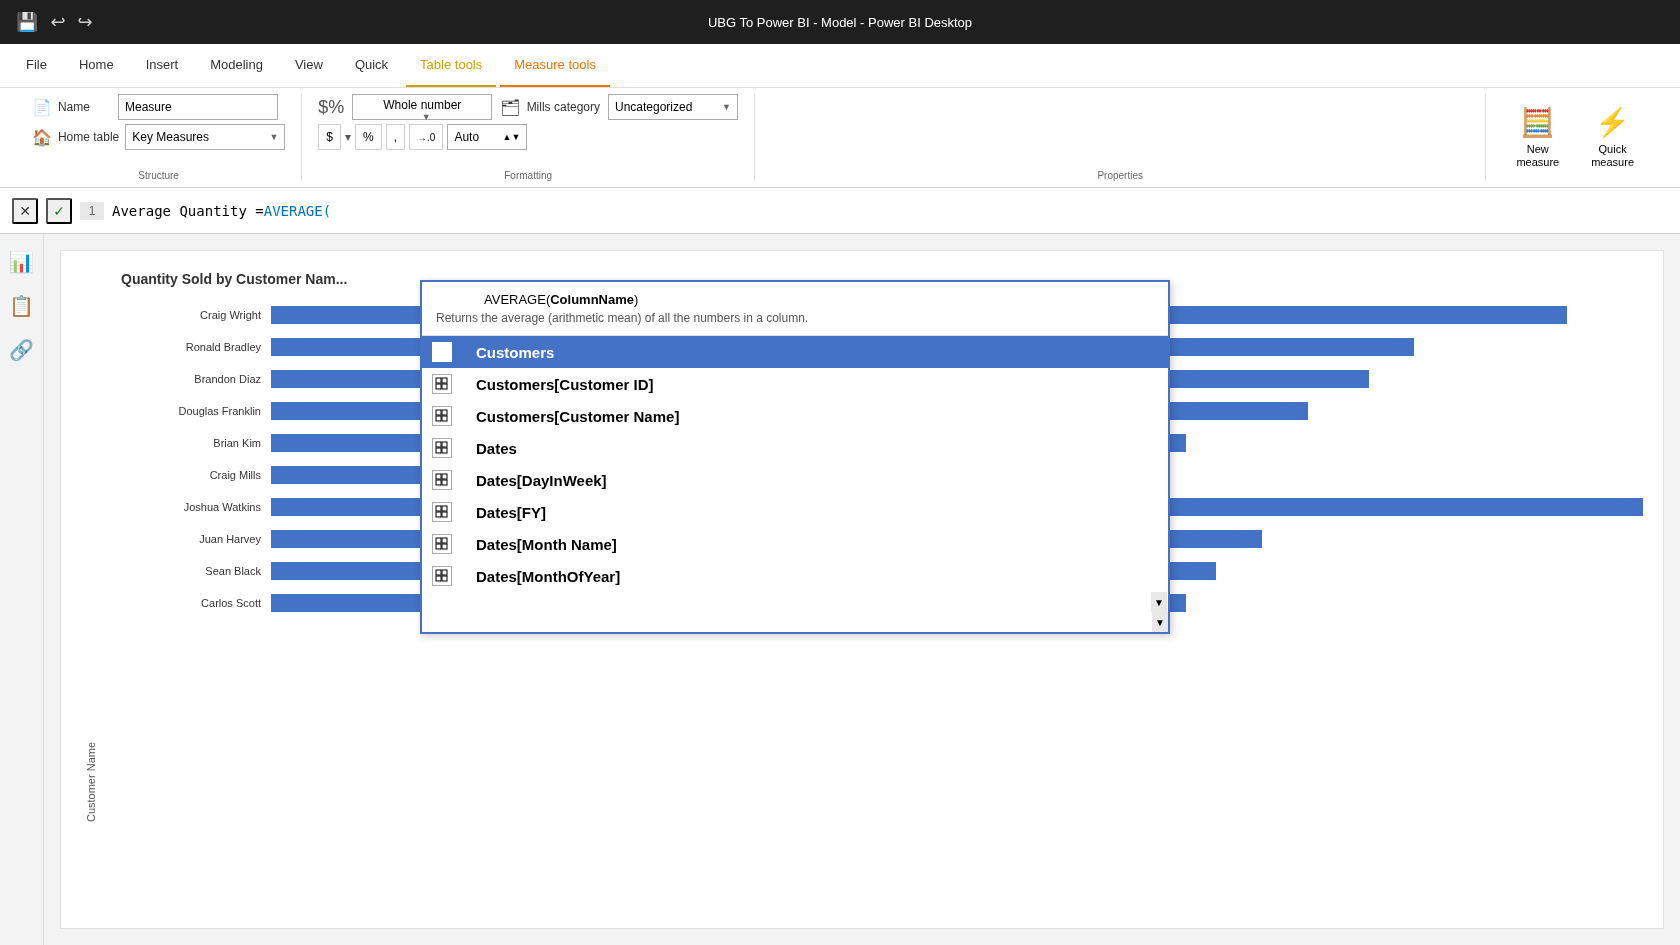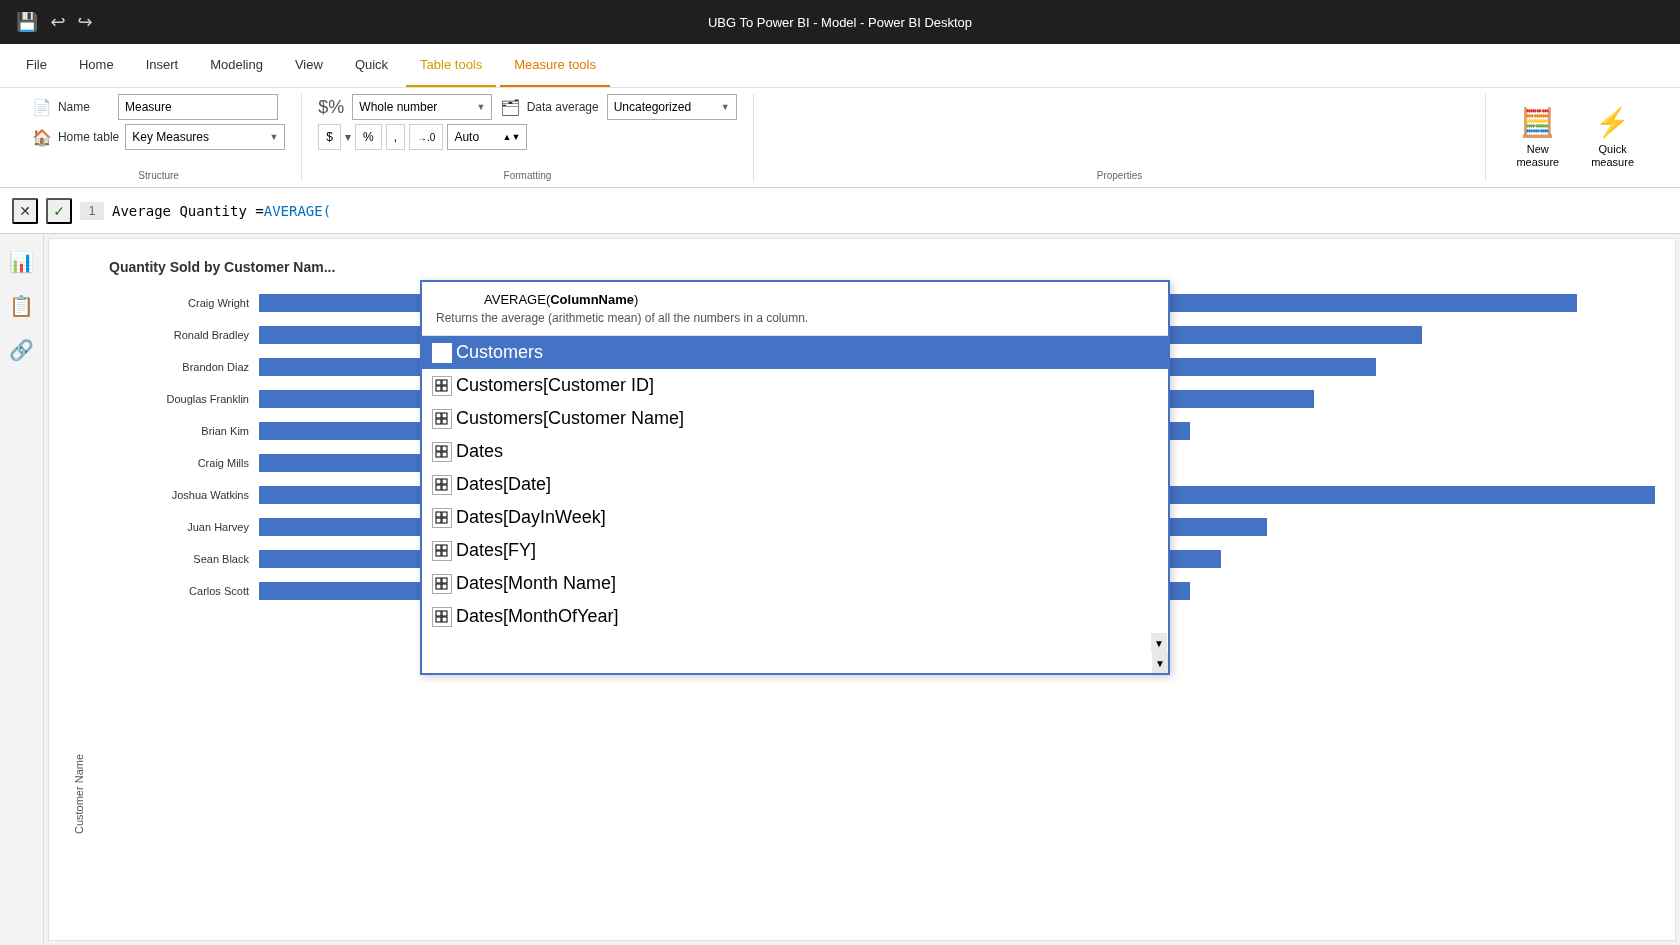--- a/index.html
+++ b/index.html
@@ -216,21 +216,21 @@
       font-size: 20px;
       cursor: pointer;
       border-radius: 2px;
       color: #555;
     }
 
     
     #chart-area {
       flex: 1;
       background: #ffffff;
-      margin: 4px;
+      margin: 16px;
       padding: 20px 20px 20px 60px;
       border: 1px solid #e0e0e0;
       position: relative;
       overflow: hidden;
     }
     .chart-title {
       font-size: 14px;
       font-weight: 600;
       color: #333;
       margin-bottom: 16px;
@@ -304,23 +304,24 @@
       margin-top: 4px;
     }
     .autocomplete-list {
       max-height: 340px;
       overflow-y: auto;
     }
     .autocomplete-item {
       display: flex;
       align-items: center;
       padding: 6px 10px;
-      gap: 4px;
-      cursor: pointer;
-      font-size: 18px;
+      gap: 24px;
+      cursor: pointer;
+      font-size: 15px;
+      font-weight: bold;
     }
     .autocomplete-item.selected { background: #4472c4; color: #ffffff; }
     .autocomplete-item-icon {
       width: 20px;
       height: 20px;
       background: #fff;
       border: 1px solid #aaa;
       display: flex;
       align-items: center;
       justify-content: center;
@@ -392,27 +393,27 @@
         <span>Key Measures</span>
         <span class="ribbon-dropdown-arrow">▼</span>
       </div>
     </div>
     <div class="ribbon-section-label">Structure</div>
   </div>
 
   <div class="ribbon-section">
     <div class="ribbon-row" style="align-items:center; gap:8px;">
       <span style="font-size:18px; color:#555;">$%</span>
-      <div class="ribbon-dropdown" style="min-width:140px;">
+      <div class="ribbon-dropdown" style="min-width:140px;flex-direction:column;">
         <span>Whole number</span>
         <span class="ribbon-dropdown-arrow">▼</span>
       </div>
       <div class="ribbon-label" style="min-width:auto;">
         <span class="icon">🗂</span>
-        <span>Data average</span>
+        <span>Mills category</span>
       </div>
       <div class="ribbon-dropdown" style="min-width:130px;text-align:right;">
         <span>Uncategorized</span>
         <span class="ribbon-dropdown-arrow">▼</span>
       </div>
     </div>
     <div class="ribbon-row" style="gap:4px;">
       <button class="format-btn">$</button>
       <span style="font-size:12px; color:#555;">▾</span>
       <button class="format-btn">%</button>
@@ -590,31 +591,20 @@
         </div>
         <div class="autocomplete-item">
           <div class="autocomplete-item-icon">
             <svg width="14" height="14" viewBox="0 0 14 14">
               <rect x="1" y="1" width="5" height="5" fill="none" stroke="currentColor" stroke-width="1"></rect>
               <rect x="7" y="1" width="5" height="5" fill="none" stroke="currentColor" stroke-width="1"></rect>
               <rect x="1" y="7" width="5" height="5" fill="none" stroke="currentColor" stroke-width="1"></rect>
               <rect x="7" y="7" width="5" height="5" fill="none" stroke="currentColor" stroke-width="1"></rect>
             </svg>
           </div>
-          <span>Dates[Date]</span>
-        </div>
-        <div class="autocomplete-item">
-          <div class="autocomplete-item-icon">
-            <svg width="14" height="14" viewBox="0 0 14 14">
-              <rect x="1" y="1" width="5" height="5" fill="none" stroke="currentColor" stroke-width="1"></rect>
-              <rect x="7" y="1" width="5" height="5" fill="none" stroke="currentColor" stroke-width="1"></rect>
-              <rect x="1" y="7" width="5" height="5" fill="none" stroke="currentColor" stroke-width="1"></rect>
-              <rect x="7" y="7" width="5" height="5" fill="none" stroke="currentColor" stroke-width="1"></rect>
-            </svg>
-          </div>
           <span>Dates[DayInWeek]</span>
         </div>
         <div class="autocomplete-item">
           <div class="autocomplete-item-icon">
             <svg width="14" height="14" viewBox="0 0 14 14">
               <rect x="1" y="1" width="5" height="5" fill="none" stroke="currentColor" stroke-width="1"></rect>
               <rect x="7" y="1" width="5" height="5" fill="none" stroke="currentColor" stroke-width="1"></rect>
               <rect x="1" y="7" width="5" height="5" fill="none" stroke="currentColor" stroke-width="1"></rect>
               <rect x="7" y="7" width="5" height="5" fill="none" stroke="currentColor" stroke-width="1"></rect>
             </svg>

